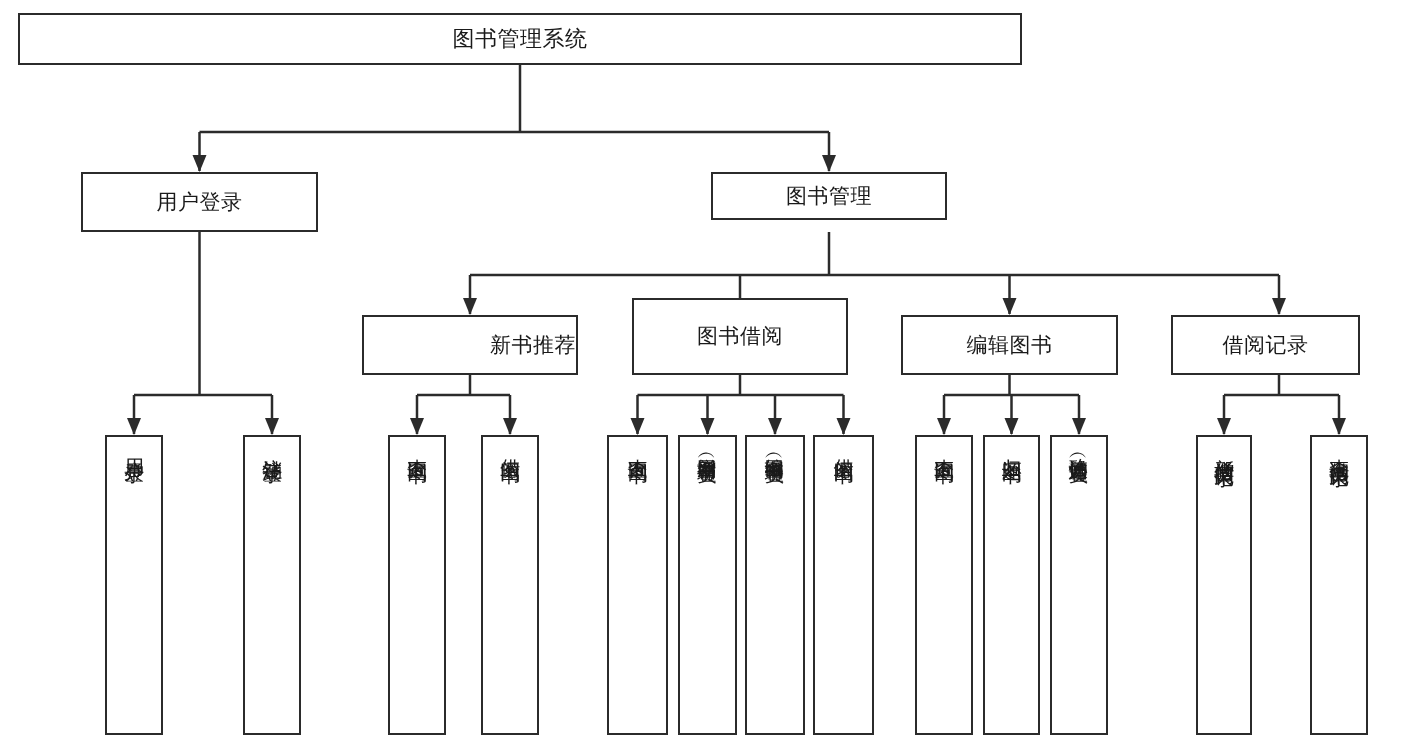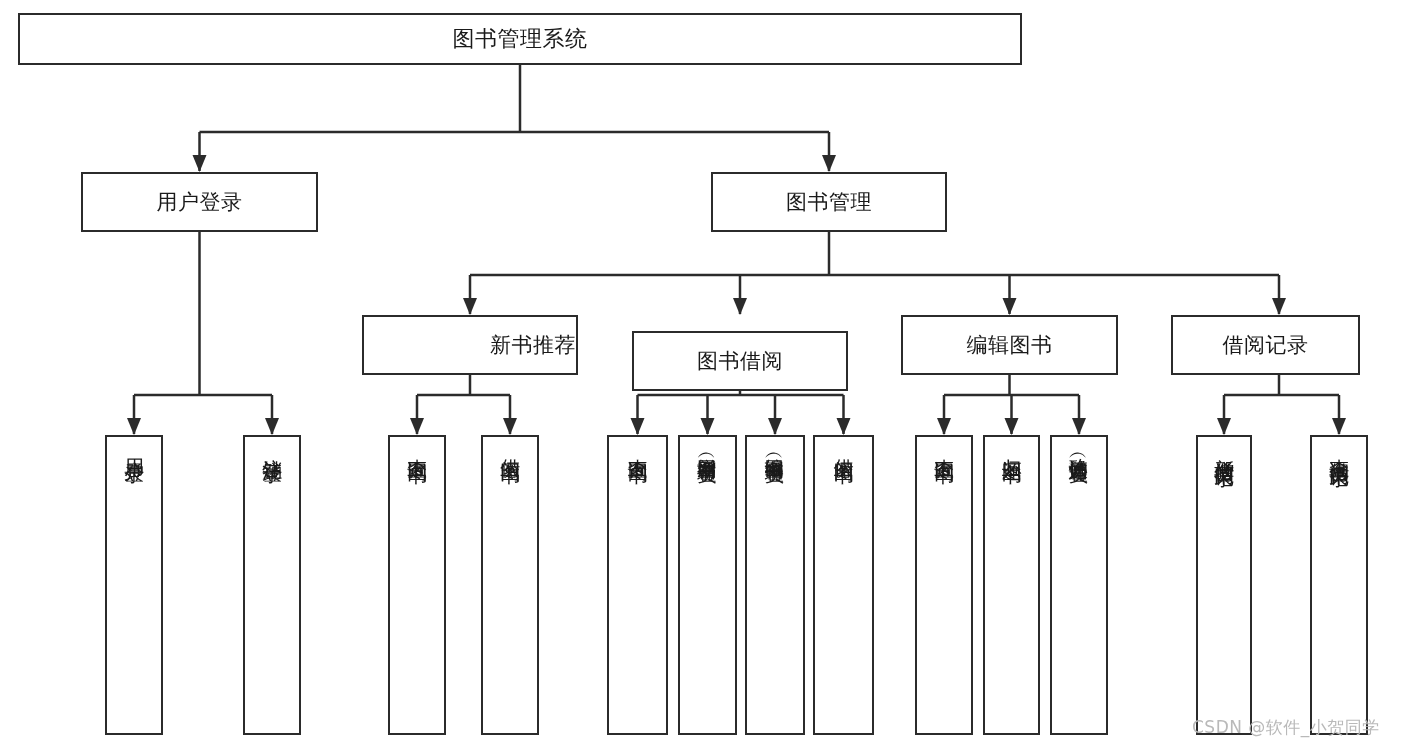--- a/index.html
+++ b/index.html
@@ -134,27 +134,27 @@
       <line x1="1339" y1="395" x2="1339" y2="434" stroke="#2b2b2b" stroke-width="2.5"></line>
       <polygon points="1332,418 1346,418 1339,435" fill="#2b2b2b"></polygon>
     </svg>
   <div id="nodes">
       <div class="node h root" style="left: 18px; top: 13px; width: 1004px; height: 52px;">
         <span class="label">图书管理系统</span>
       </div>
       <div class="node h" style="left: 81px; top: 172px; width: 237px; height: 60px;">
         <span class="label">用户登录</span>
       </div>
-      <div class="node h" style="left: 711px; top: 172px; width: 236px; height: 60px;">
+      <div class="node h" style="left: 711px; top: 172px; width: 236px; height: 48px;">
         <span class="label">图书管理</span>
       </div>
       <div class="node h" style="left: 362px; top: 315px; width: 216px; height: 60px; justify-content: flex-end;">
         <span class="label">新书推荐</span>
       </div>
-      <div class="node h" style="left: 632px; top: 331px; width: 216px; height: 60px;">
+      <div class="node h" style="left: 632px; top: 298px; width: 216px; height: 77px;">
         <span class="label">图书借阅</span>
       </div>
       <div class="node h" style="left: 901px; top: 315px; width: 217px; height: 60px;">
         <span class="label">编辑图书</span>
       </div>
       <div class="node h" style="left: 1171px; top: 315px; width: 189px; height: 60px;">
         <span class="label">借阅记录</span>
       </div>
       <div class="node v" style="left: 105px; top: 435px; width: 58px; height: 300px;">
         <span class="label">用户登录</span>
@@ -189,14 +189,13 @@
       <div class="node v tall" style="left: 1050px; top: 435px; width: 58px; height: 300px;">
         <span class="label">确认归还（管理员）</span>
       </div>
       <div class="node v" style="left: 1196px; top: 435px; width: 56px; height: 300px;">
         <span class="label">新增借阅记录</span>
       </div>
       <div class="node v" style="left: 1310px; top: 435px; width: 58px; height: 300px;">
         <span class="label">查询借阅记录</span>
       </div>
     </div>
-  <div class="watermark" style="left: 1192px; top: 716px;">CSDN @软件_小贺同学</div>
 </div>
 
 </body></html>

